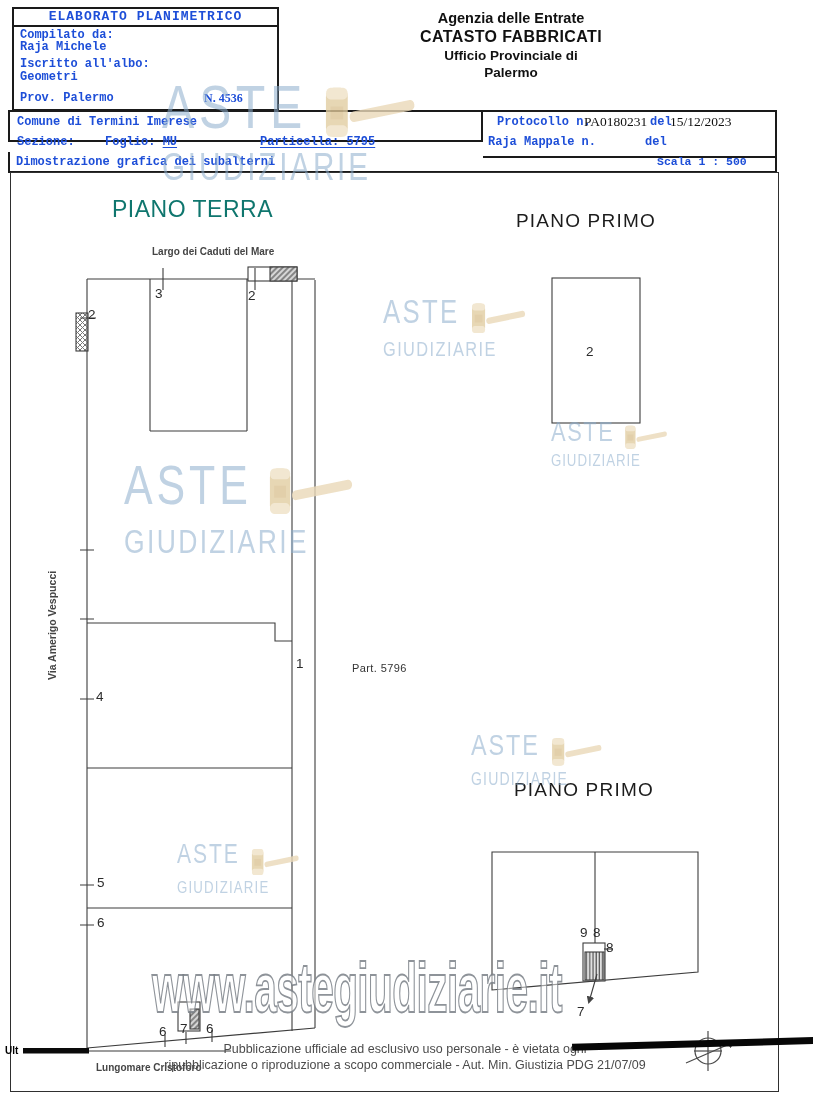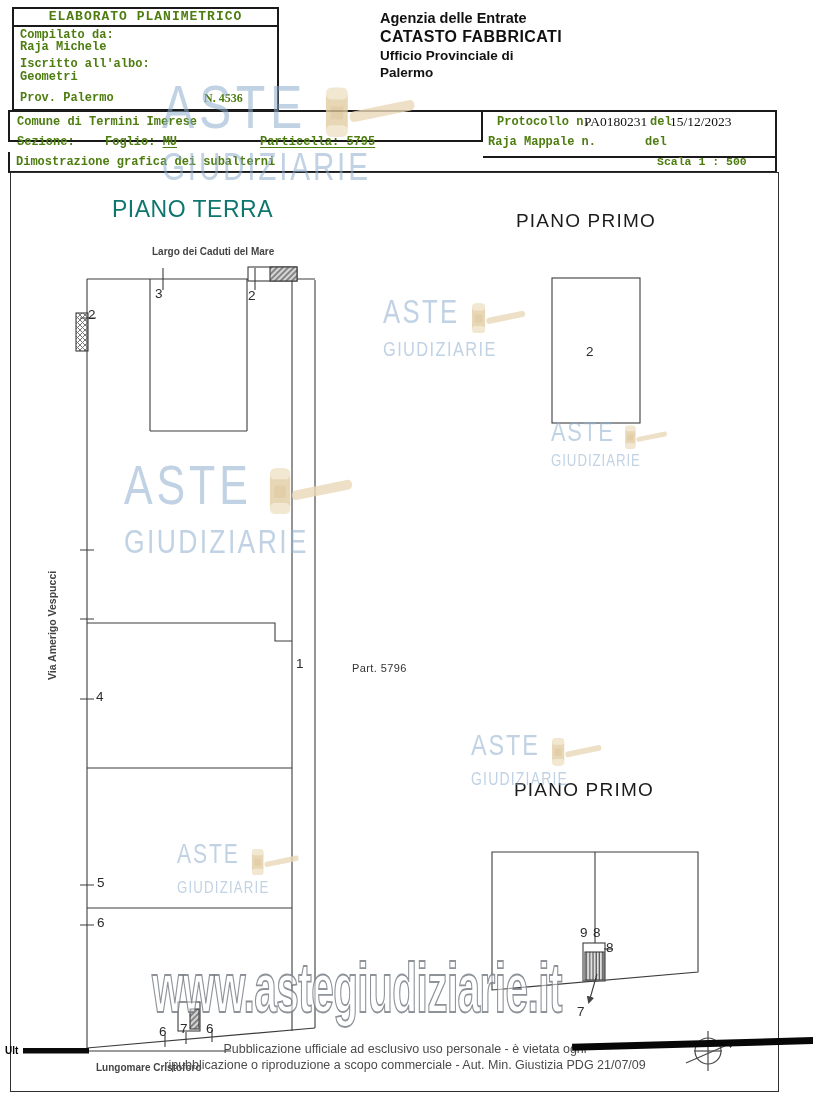--- a/index.html
+++ b/index.html
@@ -1,26 +1,26 @@
 <!DOCTYPE html>
 <html><head>
 <meta charset="utf-8">
 <style>
   html,body{margin:0;padding:0;background:#fff;}
   .page{position:relative;width:813px;height:1105px;background:#fff;overflow:hidden;
         font-family:"Liberation Sans",sans-serif;color:#222;}
   .abs{position:absolute;}
   
   .box{position:absolute;border:2px solid #1a1a1a;box-sizing:border-box;background:transparent;}
-  .mono{font-family:"Liberation Mono","DejaVu Sans Mono",monospace;font-weight:700;color:#4d7c0f;font-size:12px;white-space:nowrap;}
+  .mono{font-family:"Liberation Mono","DejaVu Sans Mono",monospace;font-weight:700;color:#1d4ed8;font-size:12px;white-space:nowrap;}
   .serif{font-family:"Liberation Serif","DejaVu Serif",serif;font-weight:400;color:#111;font-size:13.5px;white-space:nowrap;}
   .u{text-decoration:underline;text-underline-offset:2px;}
   .boxA-title{position:absolute;left:0;top:0;width:100%;height:16px;border-bottom:2px solid #1a1a1a;
       text-align:center;font-size:13px;letter-spacing:1px;line-height:15px;}
-  .agency{position:absolute;left:380px;top:9px;width:262px;text-align:left;font-weight:700;color:#111;}
+  .agency{position:absolute;left:380px;top:9px;width:262px;text-align:center;font-weight:700;color:#111;}
   .agency .l1{font-size:14.5px;line-height:18px;}
   .agency .l2{font-size:16px;line-height:20px;letter-spacing:.4px;}
   .agency .l3{font-size:13.5px;line-height:17px;}
   .agency .l4{font-size:13.5px;line-height:17px;}
   
   .draw-border{position:absolute;left:10px;top:172px;width:769px;height:920px;border:1.5px solid #2f2f2f;box-sizing:border-box;}
   .plan-svg{position:absolute;left:0;top:0;width:813px;height:1105px;z-index:2;}
   .title-xl{position:absolute;font-size:23px;color:#0f766e;letter-spacing:.5px;white-space:nowrap;z-index:2;}
   .title-lg{position:absolute;font-size:19px;color:#1c1c1c;letter-spacing:1.2px;white-space:nowrap;z-index:2;}
   .street{position:absolute;font-size:10px;font-weight:700;color:#454545;white-space:nowrap;z-index:2;}

